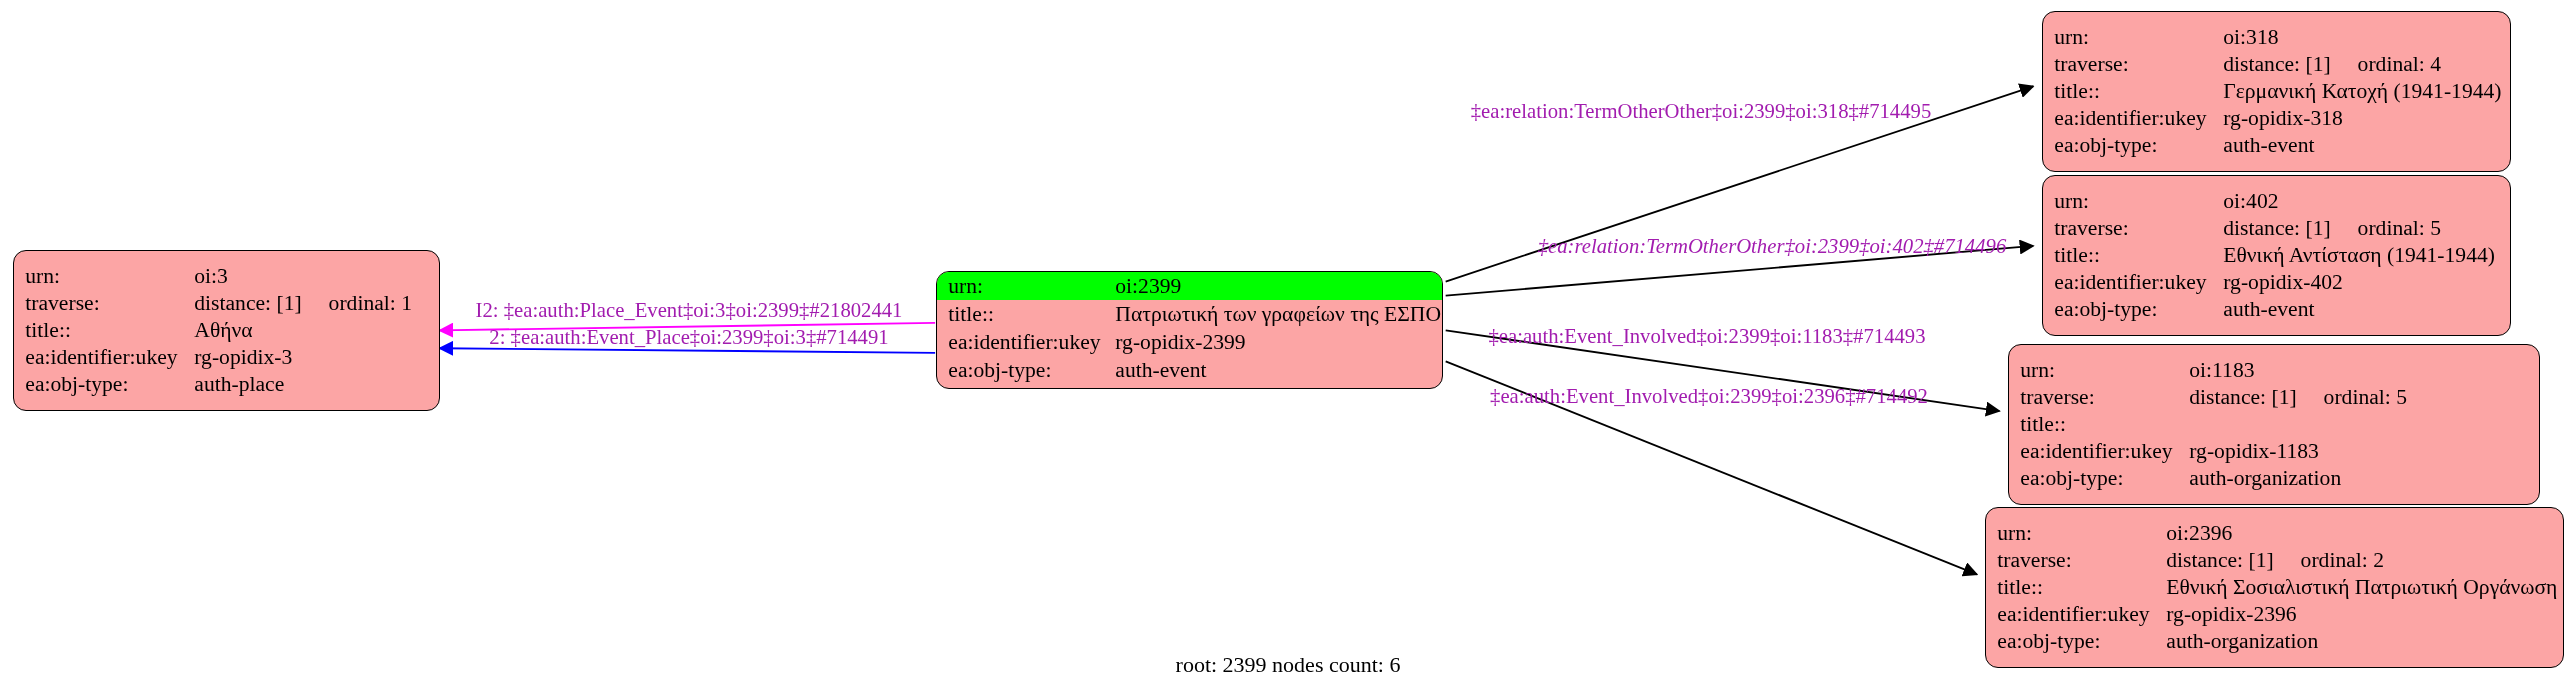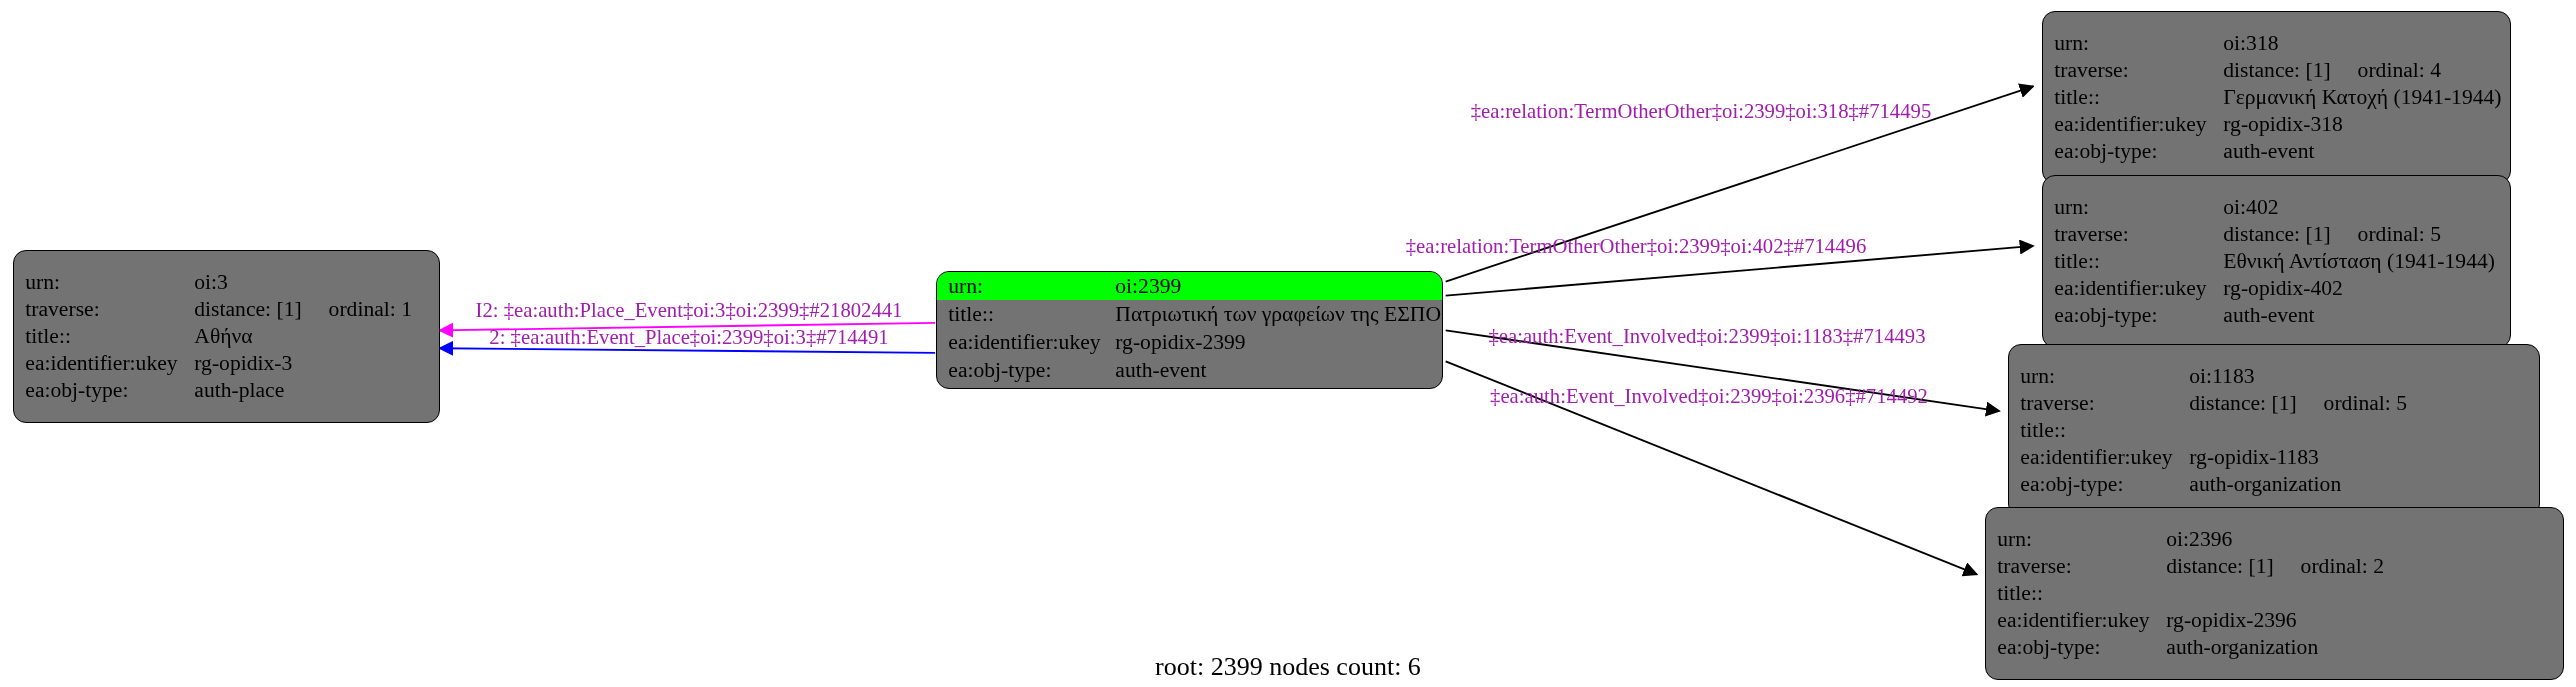--- a/index.html
+++ b/index.html
@@ -8,25 +8,25 @@
     position: relative;
     background: #ffffff;
     font-family: "Liberation Serif", serif;
     overflow: hidden;
   }
   svg.edge-layer {
     position: absolute; left: 0; top: 0; z-index: 1;
   }
   .node {
     position: absolute;
-    background: #737373;
+    background: #fca5a5;
     border: 1.4px solid #000000;
     border-radius: 13px;
     overflow: hidden;
-    padding: 18px 0;
+    padding: 12px 0;
     z-index: 2;
   }
   .row { display: flex; line-height: 27px; font-size: 21.6px; padding: 0 11.3px; color: #000; }
   .row .k { flex: 0 0 169px; width: 169px; white-space: pre; }
   .row .v { white-space: pre; }
   .node-center { padding-top: 0; padding-bottom: 3.8px; }
   .node-center .row { line-height: 28px; }
   .node-center .row .k { flex: 0 0 167px; width: 167px; }
   .hl { background: #00ff00; }
   .edge-label {
@@ -34,21 +34,21 @@
     transform: translateX(-50%);
     font-size: 20.7px;
     white-space: pre;
     color: #a21caf;
     z-index: 3;
   }
   .caption {
     position: absolute;
     left: 0; top: 652px; width: 100%;
     text-align: center;
-    font-size: 26px;
+    font-size: 22px;
     color: #000;
   }
 </style>
 </head>
 <body>
 
 <svg class="edge-layer" width="2576" height="687" viewBox="0 0 2744 732">
   <defs>
     <marker id="arrow-black" viewBox="0 0 10 10" refX="9" refY="5" markerWidth="8" markerHeight="8" orient="auto-start-reverse">
       <path d="M0,0 L10,5 L0,10 z" fill="#000000"></path>
@@ -70,21 +70,21 @@
   <line x1="1540" y1="315" x2="2166" y2="262" stroke="#000000" stroke-width="2" marker-end="url(#arrow-black)"></line>
 
   <line x1="1540" y1="352" x2="2130" y2="438" stroke="#000000" stroke-width="2" marker-end="url(#arrow-black)"></line>
 
   <line x1="1540" y1="385" x2="2106" y2="612" stroke="#000000" stroke-width="2" marker-end="url(#arrow-black)"></line>
 </svg>
 
 <div class="edge-label" style="left:689px; top:299px;">I2: ‡ea:auth:Place_Event‡oi:3‡oi:2399‡#21802441</div>
 <div class="edge-label" style="left:689px; top:326px;">2: ‡ea:auth:Event_Place‡oi:2399‡oi:3‡#714491</div>
 <div class="edge-label" style="left:1701px; top:100px;">‡ea:relation:TermOtherOther‡oi:2399‡oi:318‡#714495</div>
-<div class="edge-label" style="left:1636px; top:235px;">‡ea:relation:TermOtherOther‡oi:2399‡oi:402‡#714496</div>
+<div class="edge-label" style="left:1772px; top:235px;font-style:italic;">‡ea:relation:TermOtherOther‡oi:2399‡oi:402‡#714496</div>
 <div class="edge-label" style="left:1707px; top:325px;">‡ea:auth:Event_Involved‡oi:2399‡oi:1183‡#714493</div>
 <div class="edge-label" style="left:1709px; top:385px;">‡ea:auth:Event_Involved‡oi:2399‡oi:2396‡#714492</div>
 
 <div class="node" style="left:13px; top:250px; width:427px;">
   <div class="row">
     <span class="k">urn:</span>
     <span class="v">oi:3</span>
   </div>
   <div class="row">
     <span class="k">traverse:</span>
@@ -195,20 +195,21 @@
   <div class="row">
     <span class="k">urn:</span>
     <span class="v">oi:2396</span>
   </div>
   <div class="row">
     <span class="k">traverse:</span>
     <span class="v">distance: [1]     ordinal: 2</span>
   </div>
   <div class="row">
     <span class="k">title::</span>
+    <span class="v">Εθνική Σοσιαλιστική Πατριωτική Οργάνωση</span>
   </div>
   <div class="row">
     <span class="k">ea:identifier:ukey</span>
     <span class="v">rg-opidix-2396</span>
   </div>
   <div class="row">
     <span class="k">ea:obj-type:</span>
     <span class="v">auth-organization</span>
   </div>
 </div>

